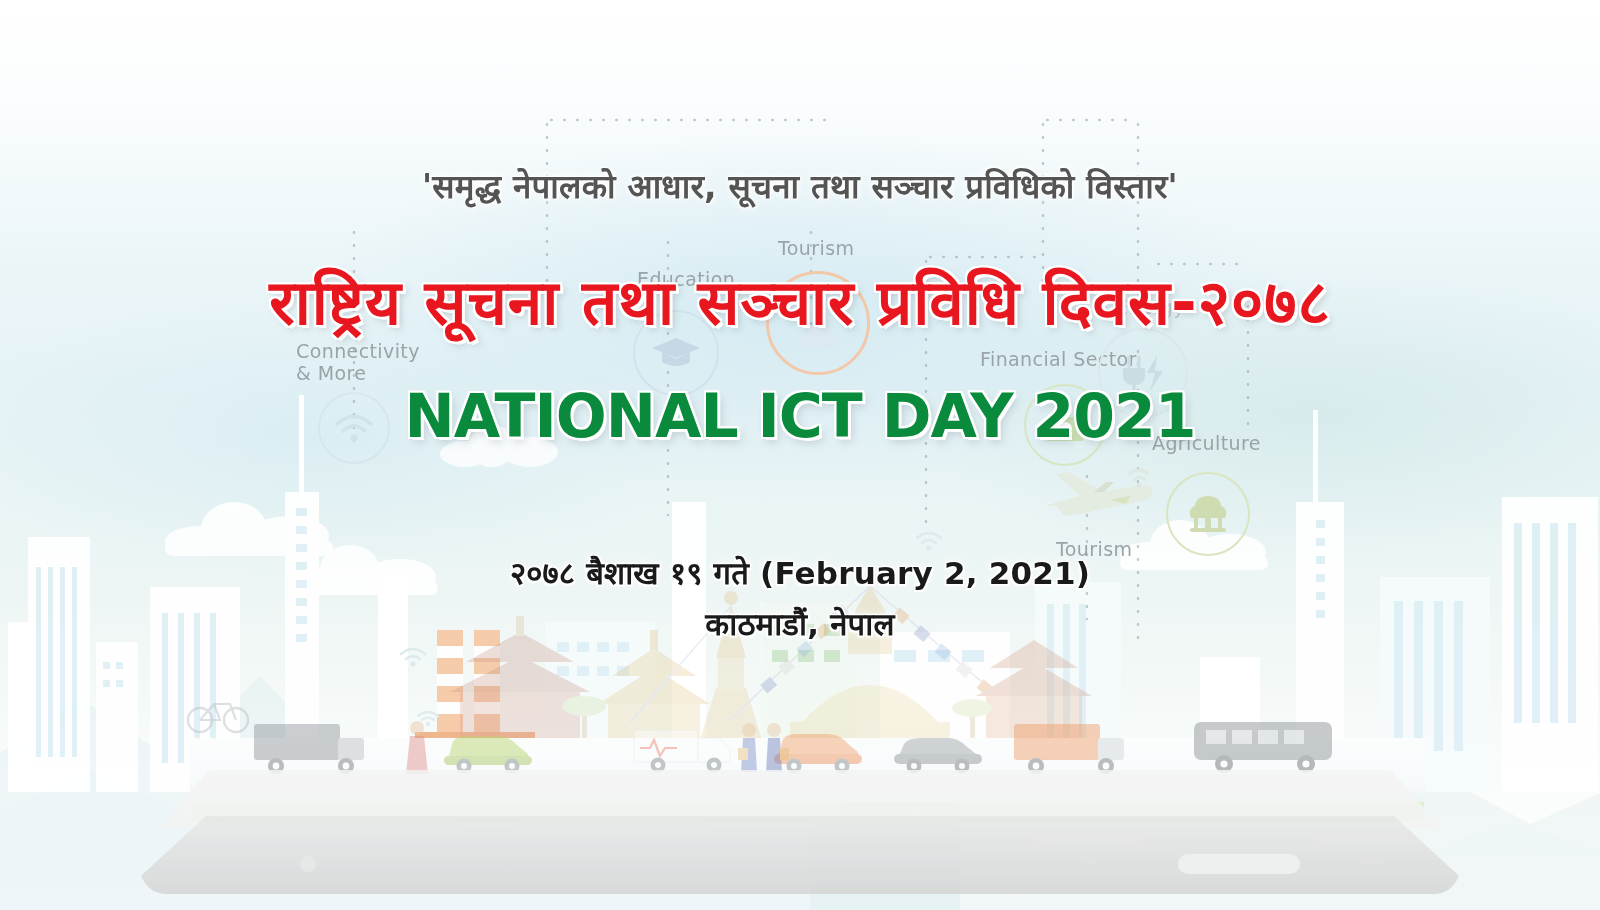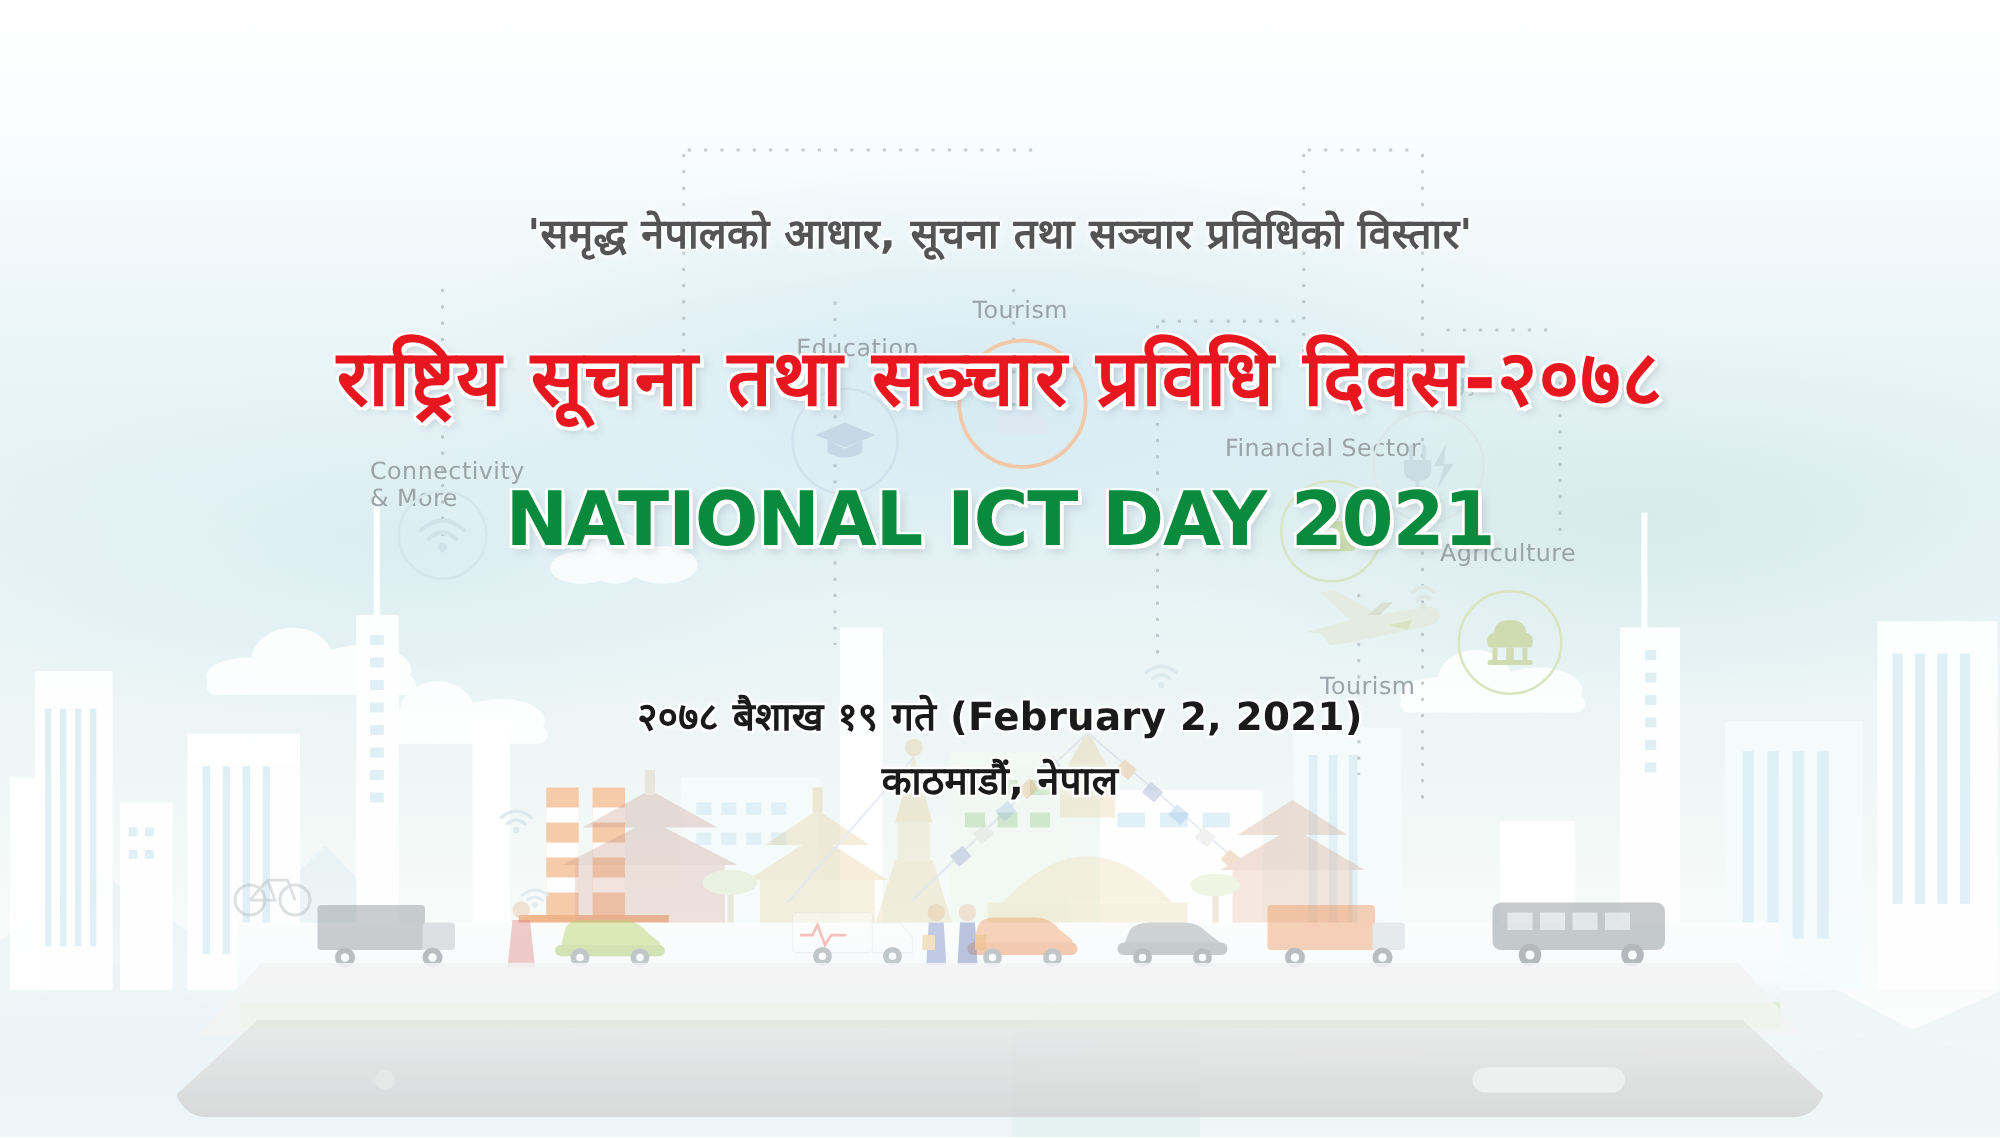--- a/index.html
+++ b/index.html
@@ -486,21 +486,21 @@
     <div class="dline v" style="left:1041px; top:118px; height:170px;"></div>
     <div class="dline h" style="left:1041px; top:118px; width:95px;"></div>
     <div class="dline v" style="left:1136px; top:118px; height:190px;"></div>
     <div class="dline v" style="left:1136px; top:345px; height:300px;"></div>
     <div class="dline v" style="left:1085px; top:470px; height:150px;"></div>
     <div class="dline v" style="left:1246px; top:300px; height:130px;"></div>
     <div class="dline h" style="left:1152px; top:262px; width:94px;"></div>
   </div>
 
   <div class="sector" style="left:296px; top:340px; width:150px; height:130px;">
-    <span class="label" style="left:0; top:0;margin-top:26px;">Connectivity<br>&amp; More</span>
+    <span class="label" style="left:0; top:0;">Connectivity<br>&amp; More</span>
     <span class="ring" style="left:22px; top:52px; width:72px; height:72px; color:#d6e7ec;">
       <svg width="42" height="32" viewBox="0 0 42 32">
         <path d="M4,12 Q21,-3 38,12" fill="none" stroke="#cfe3e8" stroke-width="3.4" stroke-linecap="round"></path>
         <path d="M10,19 Q21,9 32,19" fill="none" stroke="#cfe3e8" stroke-width="3.4" stroke-linecap="round"></path>
         <circle cx="21" cy="26" r="3.6" fill="#cfe3e8"></circle>
       </svg>
     </span>
   </div>
 
 

